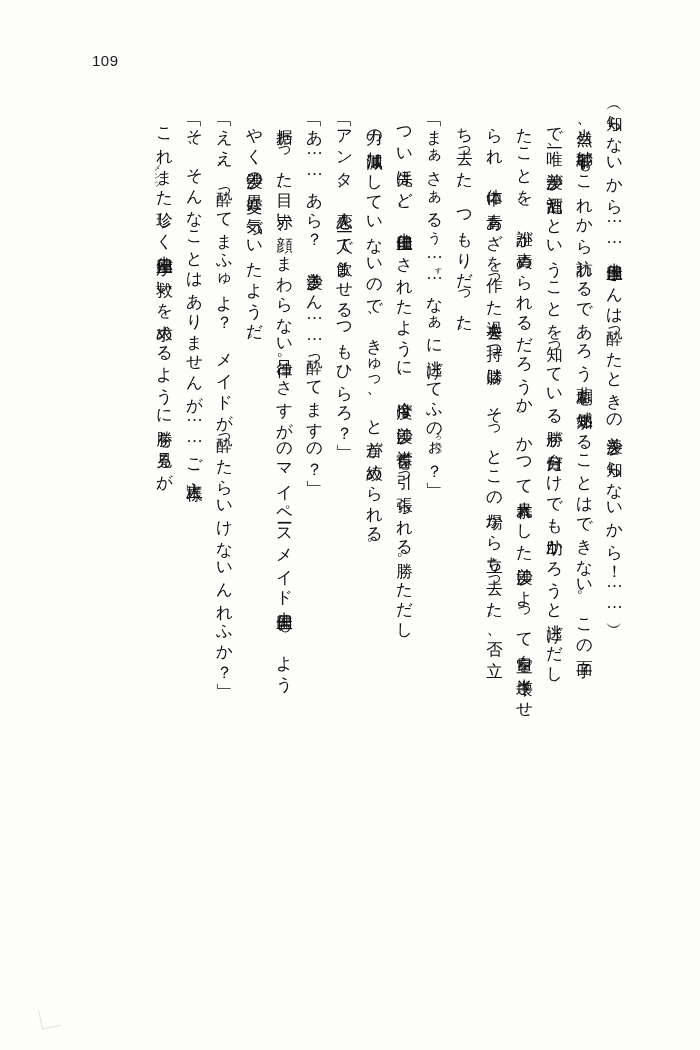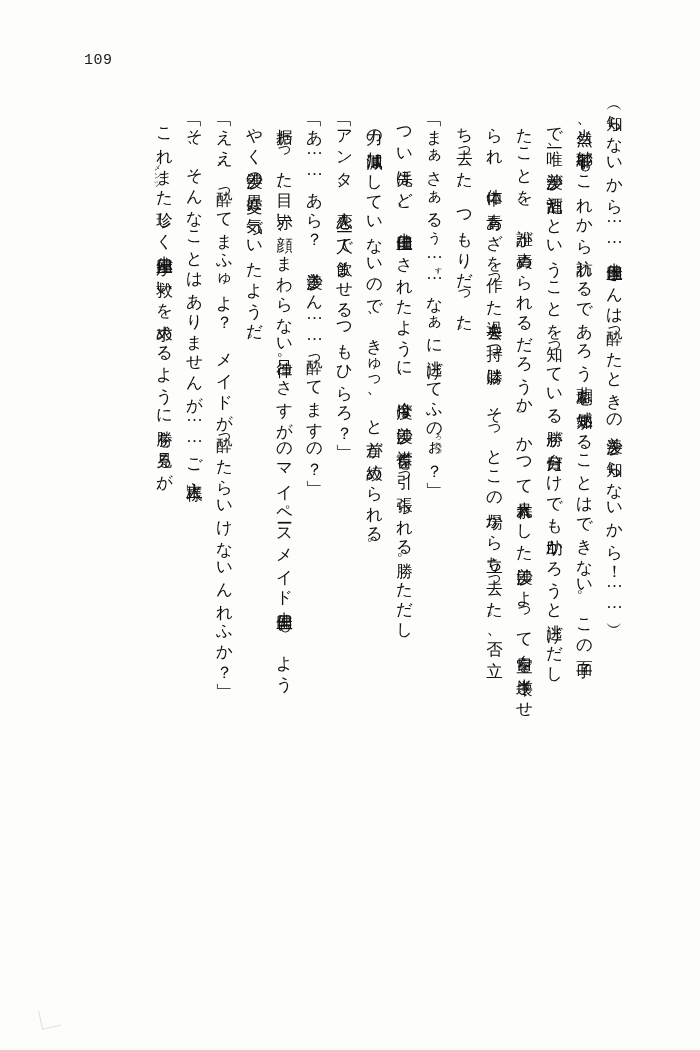--- a/index.html
+++ b/index.html
@@ -16,25 +16,25 @@
     position: relative;
   }
   .page {
     position: absolute;
     inset: 0;
     background: #fdfdfc;
   }
   .page-number {
     position: absolute;
     top: 52px;
-    left: 84px;
+    left: 92px;
     font-size: 15px;
     letter-spacing: 0.5px;
     color: #1a1a1a;
-    font-family: Liberation Mono, monospace;
+    font-family: Liberation Sans, sans-serif;
   }
   .text-body {
     position: absolute;
     top: 100px;
     right: 78px;
     left: 78px;
     bottom: 72px;
     display: flex;
     flex-direction: row-reverse;
     justify-content: flex-start;

